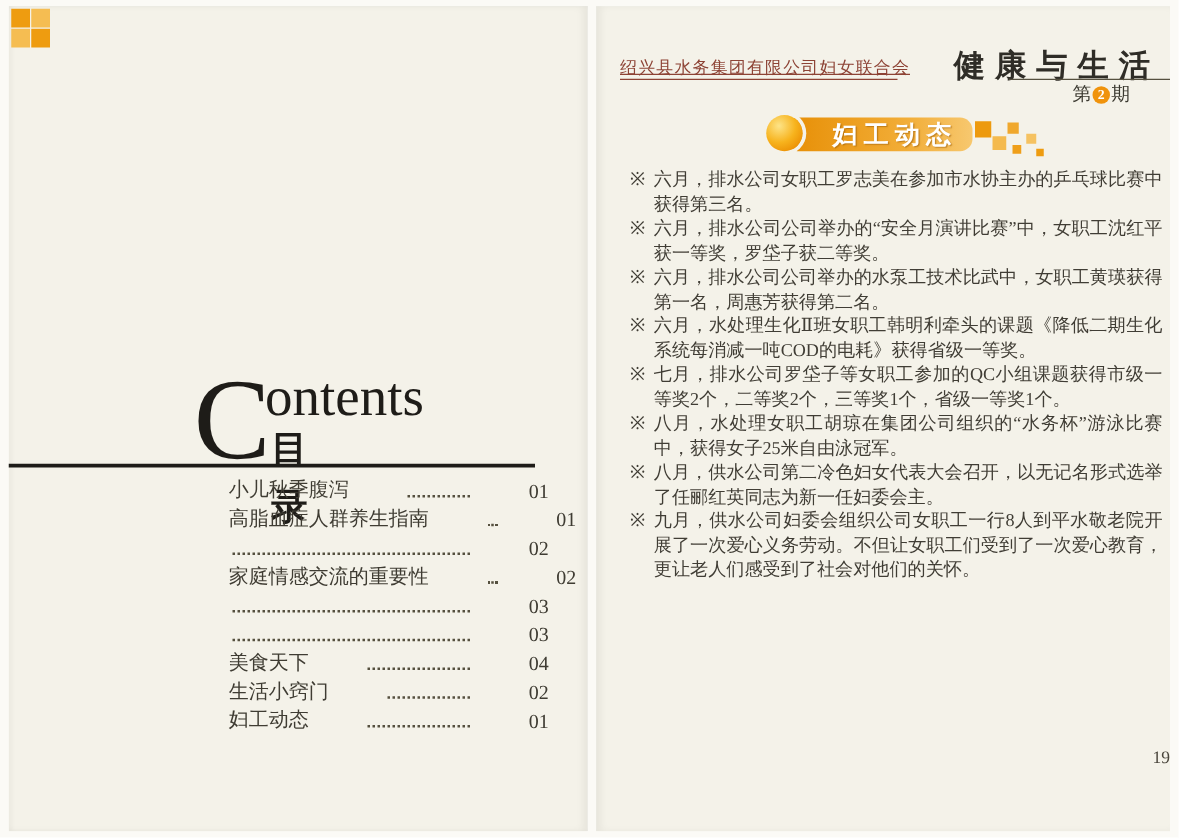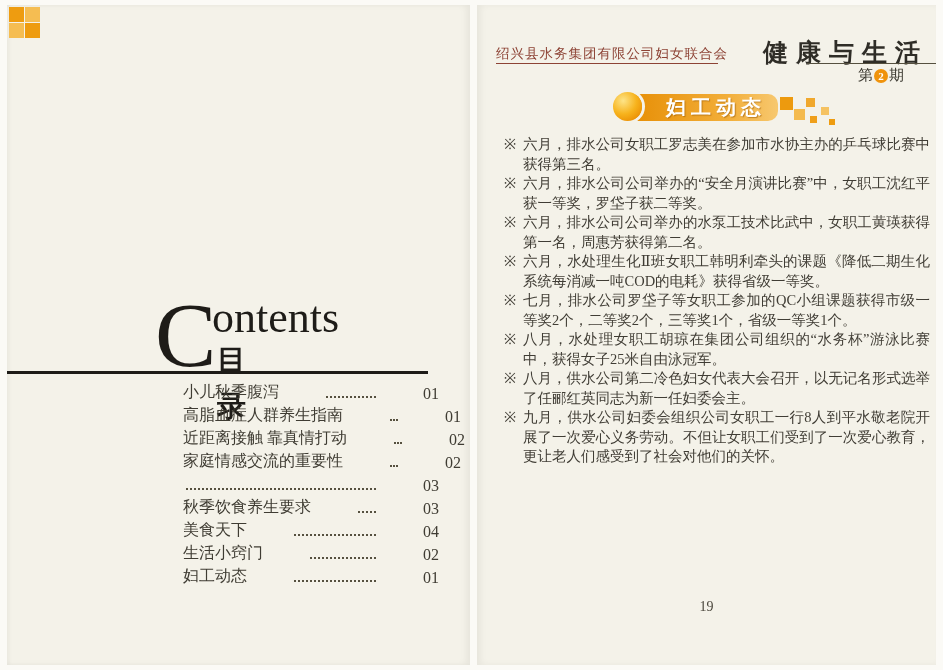--- a/index.html
+++ b/index.html
@@ -18,21 +18,21 @@
   .ontents{position:absolute;left:57px;top:2px;font-size:44px;line-height:38px;color:#1e1c18;}
   .mulu{position:absolute;left:62px;top:40px;font-size:29px;line-height:46px;letter-spacing:12px;color:#1e1c18;font-weight:700;}
   .rule{position:absolute;left:0;top:366px;width:421px;height:3px;background:#1e1c18;}
   .toc{position:absolute;left:176px;top:375px;width:256px;}
   .toc-row{display:flex;align-items:flex-end;height:23px;font-size:16px;color:#3f3c33;gap:44px;}
   .toc-title{white-space:nowrap;}
   .dots{flex:1;border-bottom:2px dotted #55503f;margin:0 3px 5px 3px;min-width:8px;}
   .toc-page{white-space:nowrap;}
 
   
-  .org-title{position:absolute;left:19px;top:40px;font-size:13.5px;color:#8d4335;letter-spacing:1px;}
+  .org-title{position:absolute;left:19px;top:40px;font-size:13.5px;color:#8d4335;letter-spacing:1px;text-decoration:underline;}
   .org-underline{position:absolute;left:19px;top:58px;width:222px;height:1px;background:#8d4335;}
   .mag-title{position:absolute;right:8px;top:31px;font-size:25px;font-weight:700;color:#2f2d27;letter-spacing:8px;}
   .mag-underline{position:absolute;left:330px;top:58px;width:129px;height:1px;background:#55503f;}
   .issue{position:absolute;right:32px;top:61px;font-size:15px;color:#3a382f;display:flex;align-items:center;gap:1px;}
   .issue-badge{display:inline-block;width:14px;height:14px;border-radius:50%;background:#f0930c;
                color:#ffffff;font-size:11px;line-height:14px;text-align:center;font-weight:700;}
 
   
   .banner-bar{position:absolute;left:155px;top:89px;width:146px;height:27px;border-radius:6px 10px 10px 6px;
               background:linear-gradient(90deg,#e78f06,#f2ae39 65%,#f7c86f);
@@ -41,21 +41,21 @@
                text-shadow:1px 1px 1px rgba(150,85,0,0.55);font-family:"Liberation Sans","DejaVu Sans",sans-serif;}
   .banner-circle{position:absolute;left:136px;top:87px;width:29px;height:29px;border-radius:50%;
                  background:radial-gradient(circle at 35% 30%,#fde488,#f7b31d 48%,#ec9104 80%);
                  box-shadow:0 0 0 3px #f4f2e9;}
 
   
   .news{position:absolute;left:27px;top:130px;width:426px;}
   .news-item{display:flex;font-size:14.5px;line-height:19.5px;color:#403d35;}
   .news-marker{width:19px;flex:none;color:#403d35;}
   .news-text{flex:1;text-align:justify;}
-  .page-num{position:absolute;left:0;top:594px;width:459px;text-align:center;font-size:14px;color:#4a463c;}
+  .page-num{position:absolute;left:0;top:594px;width:459px;text-align:right;font-size:14px;color:#4a463c;}
 </style>
 </head>
 <body>
 
 <div class="canvas">
 
   <div class="page left">
 
     <div>
       <div class="sq" style="left:2px;top:2px;width:15px;height:15px;background:#ee9c10;"></div>
@@ -76,35 +76,33 @@
         <span class="toc-title">小儿秋季腹泻</span>
         <span class="dots"></span>
         <span class="toc-page">01</span>
       </div>
       <div class="toc-row">
         <span class="toc-title">高脂血症人群养生指南</span>
         <span class="dots"></span>
         <span class="toc-page">01</span>
       </div>
       <div class="toc-row">
-        <span class="toc-title">近距离接触 靠真情打动</span>
         <span class="dots"></span>
         <span class="toc-page">02</span>
       </div>
       <div class="toc-row">
         <span class="toc-title">家庭情感交流的重要性</span>
         <span class="dots"></span>
         <span class="toc-page">02</span>
       </div>
       <div class="toc-row">
         <span class="dots"></span>
         <span class="toc-page">03</span>
       </div>
       <div class="toc-row">
-        <span class="toc-title">秋季饮食养生要求</span>
         <span class="dots"></span>
         <span class="toc-page">03</span>
       </div>
       <div class="toc-row">
         <span class="toc-title">美食天下</span>
         <span class="dots"></span>
         <span class="toc-page">04</span>
       </div>
       <div class="toc-row">
         <span class="toc-title">生活小窍门</span>

